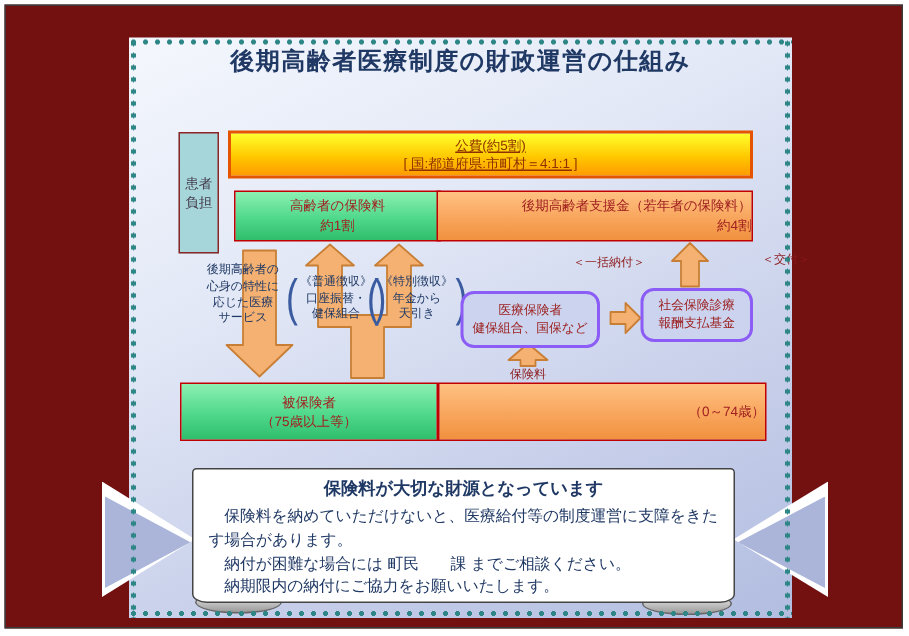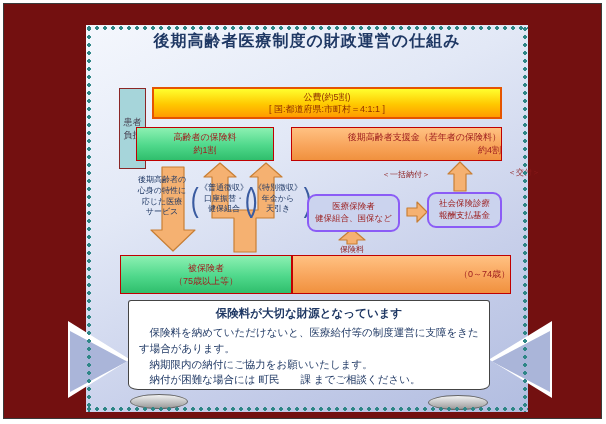--- a/index.html
+++ b/index.html
@@ -16,26 +16,26 @@
     background-image:radial-gradient(circle 2px at 3px 4px,#2E8686 85%,transparent 90%);
     background-size:6px 8px;background-repeat:repeat-y;}
   .main-title{left:86px;top:31px;width:442px;text-align:center;z-index:5;
     font-size:16px;font-weight:bold;letter-spacing:1px;color:#1F3864;}
   .patient{left:119px;top:88px;width:25px;height:79px;background:#A6D5DA;border:1px solid #8B2626;
     z-index:5;display:flex;align-items:center;justify-content:center;}
   .patient span{font-size:9px;color:#443c4c;width:18px;line-height:1.35;text-align:center;word-break:break-all;}
   .ybox{left:152px;top:87px;width:346px;height:28px;z-index:5;
     background:linear-gradient(180deg,#FFFF2E 0%,#FFC800 55%,#FF9B00 100%);
     border:2px solid #E55400;display:flex;flex-direction:column;align-items:center;justify-content:center;}
-  .ybox div{font-size:9px;line-height:1.35;color:#8F3000;text-align:center;}
+  .ybox div{font-size:9px;line-height:1.35;color:#8F3000;text-align:center;text-decoration:underline;}
   .gbox,.obox{z-index:5;display:flex;flex-direction:column;align-items:center;justify-content:center;border:1px solid #C00000;}
   .gbox{background:linear-gradient(180deg,#8CF0B2 0%,#4FD88B 55%,#2FBE6C 100%);}
   .obox{background:linear-gradient(180deg,#FFC182 0%,#F8A55C 55%,#F0913E 100%);align-items:flex-end;}
   .gbox div,.obox div{font-size:9px;line-height:1.4;color:#A02020;text-align:center;}
-  .g2{left:136px;top:127px;width:136px;height:32px;justify-content:center;}
+  .g2{left:156px;top:127px;width:136px;height:32px;justify-content:center;}
   .o2{left:291px;top:127px;width:209px;height:32px;}
   .g3{left:120px;top:255px;width:170px;height:37px;}
   .o3{left:292px;top:255px;width:217px;height:37px;}
   .svc-note{left:120px;top:175px;width:84px;z-index:5;font-size:8px;line-height:1.35;color:#1F3864;text-align:center;}
   .collect{z-index:5;display:flex;align-items:center;justify-content:center;height:44px;}
   .collect .paren{font-size:34px;line-height:1;color:#3A5BA0;font-weight:300;transform:scaleX(0.7);}
   .collect .ctext{font-size:8px;line-height:1.35;color:#1F3864;text-align:center;white-space:nowrap;}
   .nc{left:193px;top:177px;width:62px;}
   .sc{left:249px;top:177px;width:58px;}
   .small-red{z-index:5;font-size:8px;color:#8B1A1A;text-align:center;white-space:nowrap;}
@@ -52,21 +52,21 @@
   .tail-l-inner{left:70px;top:331px;width:57px;height:61px;background:#AAB5D9;z-index:21;
     clip-path:polygon(0 0,100% 50%,0 100%);}
   .tail-r-outer{left:489px;top:321px;width:63px;height:77px;background:#ffffff;
     clip-path:polygon(100% 0,0 50%,100% 100%);}
   .tail-r-inner{left:492px;top:331px;width:58px;height:61px;background:#AAB5D9;z-index:21;
     clip-path:polygon(100% 0,0 50%,100% 100%);}
   .curl{height:13px;border-radius:50%;background:linear-gradient(180deg,#f2f2f2,#9a9a9a);
     border:1px solid #666;z-index:22;}
   .curl-l{left:130px;top:394px;width:56px;}
   .curl-r{left:428px;top:395px;width:58px;}
-  .banner-panel{left:128px;top:300px;width:362px;height:90px;background:#ffffff;border:1px solid #444;
+  .banner-panel{left:128px;top:312px;width:362px;height:90px;background:#ffffff;border:1px solid #444;
     border-radius:3px 3px 10px 10px / 3px 3px 6px 6px;z-index:23;box-sizing:border-box;padding:5px 10px 20px 10px;}
   .banner-head{font-size:11.5px;font-weight:bold;color:#1F3864;text-align:center;margin-bottom:4px;}
   .banner-body p{margin:0;font-size:10.5px;line-height:1.5;color:#1F3864;}
 </style>
 </head>
 <body>
 
 <div class="stage">
   <div class="field"></div>
   <div class="abs panel"></div>
@@ -158,17 +158,17 @@
   <div class="abs tail-l-inner"></div>
   <div class="abs tail tail-r-outer"></div>
   <div class="abs tail-r-inner"></div>
   <div class="abs curl curl-l"></div>
   <div class="abs curl curl-r"></div>
 
   <div class="abs banner-panel">
     <div class="banner-head">保険料が大切な財源となっています</div>
     <div class="banner-body">
       <p>　保険料を納めていただけないと、医療給付等の制度運営に支障をきたす場合があります。</p>
+      <p>　納付が困難な場合には 町民　　課 までご相談ください。</p>
       <p>　納期限内の納付にご協力をお願いいたします。</p>
-      <p>　納付が困難な場合には 町民　　課 までご相談ください。</p>
     </div>
   </div>
 </div>
 
 </body></html>

